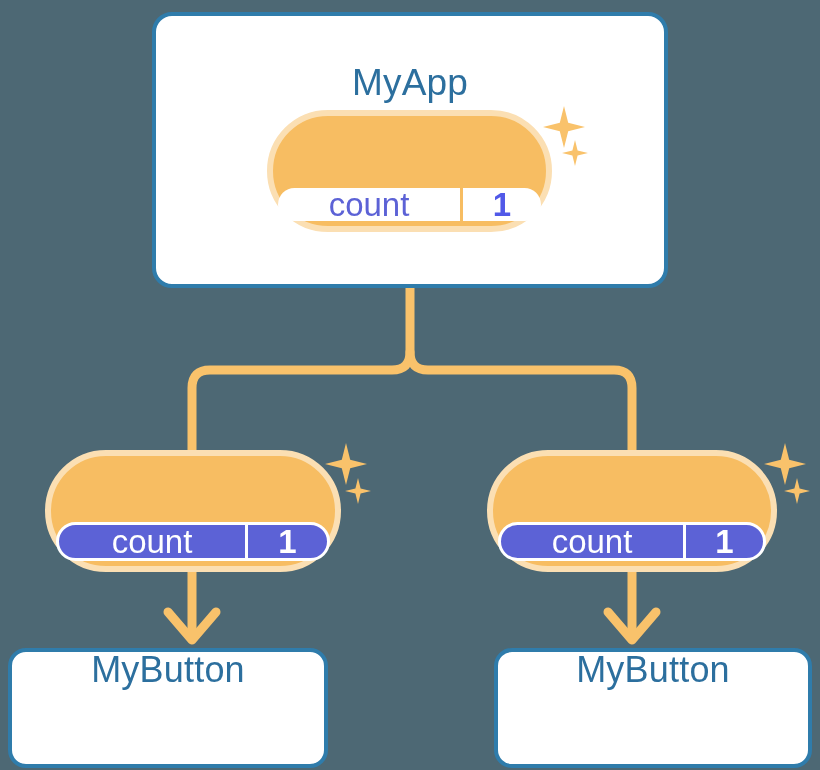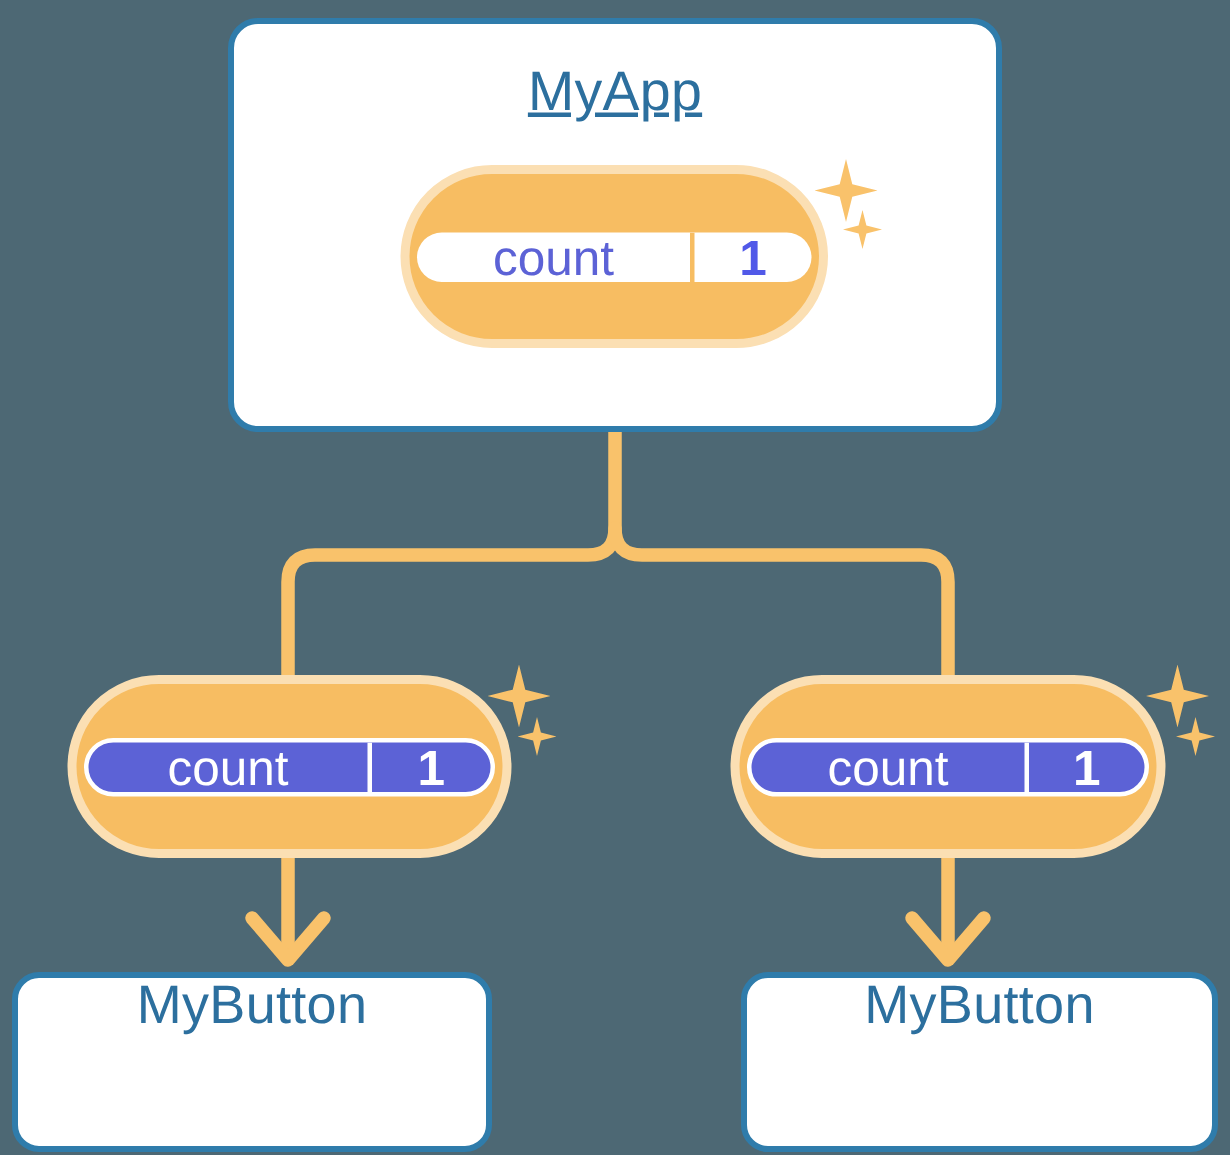--- a/index.html
+++ b/index.html
@@ -53,22 +53,21 @@
 
   
   #app-card {
     left: 152px;
     top: 12px;
     width: 516px;
     height: 276px;
     border-radius: 20px;
   }
   #app-card .card-title {
-    margin-top: 26px;
-    text-decoration: underline;
+    margin-top: 48px;
   }
 
   
   .button-card {
     height: 120px;
     justify-content: flex-start;
   }
   #button-card-left {
     left: 8px;
     top: 648px;
@@ -82,21 +81,21 @@
   .button-card .card-title {
     font-size: 36px;
   }
 
   
   .pill {
     position: absolute;
     z-index: 3;
     box-sizing: border-box;
     display: flex;
-    align-items: center;
+    align-items: flex-end;
     border-radius: 999px;
     
     border: 6px solid #fbdfb3;
     background: #f7bd62;   
     padding: 5px;
   }
   .pill-inner {
     flex: 1 1 auto;
     display: flex;
     align-items: stretch;

